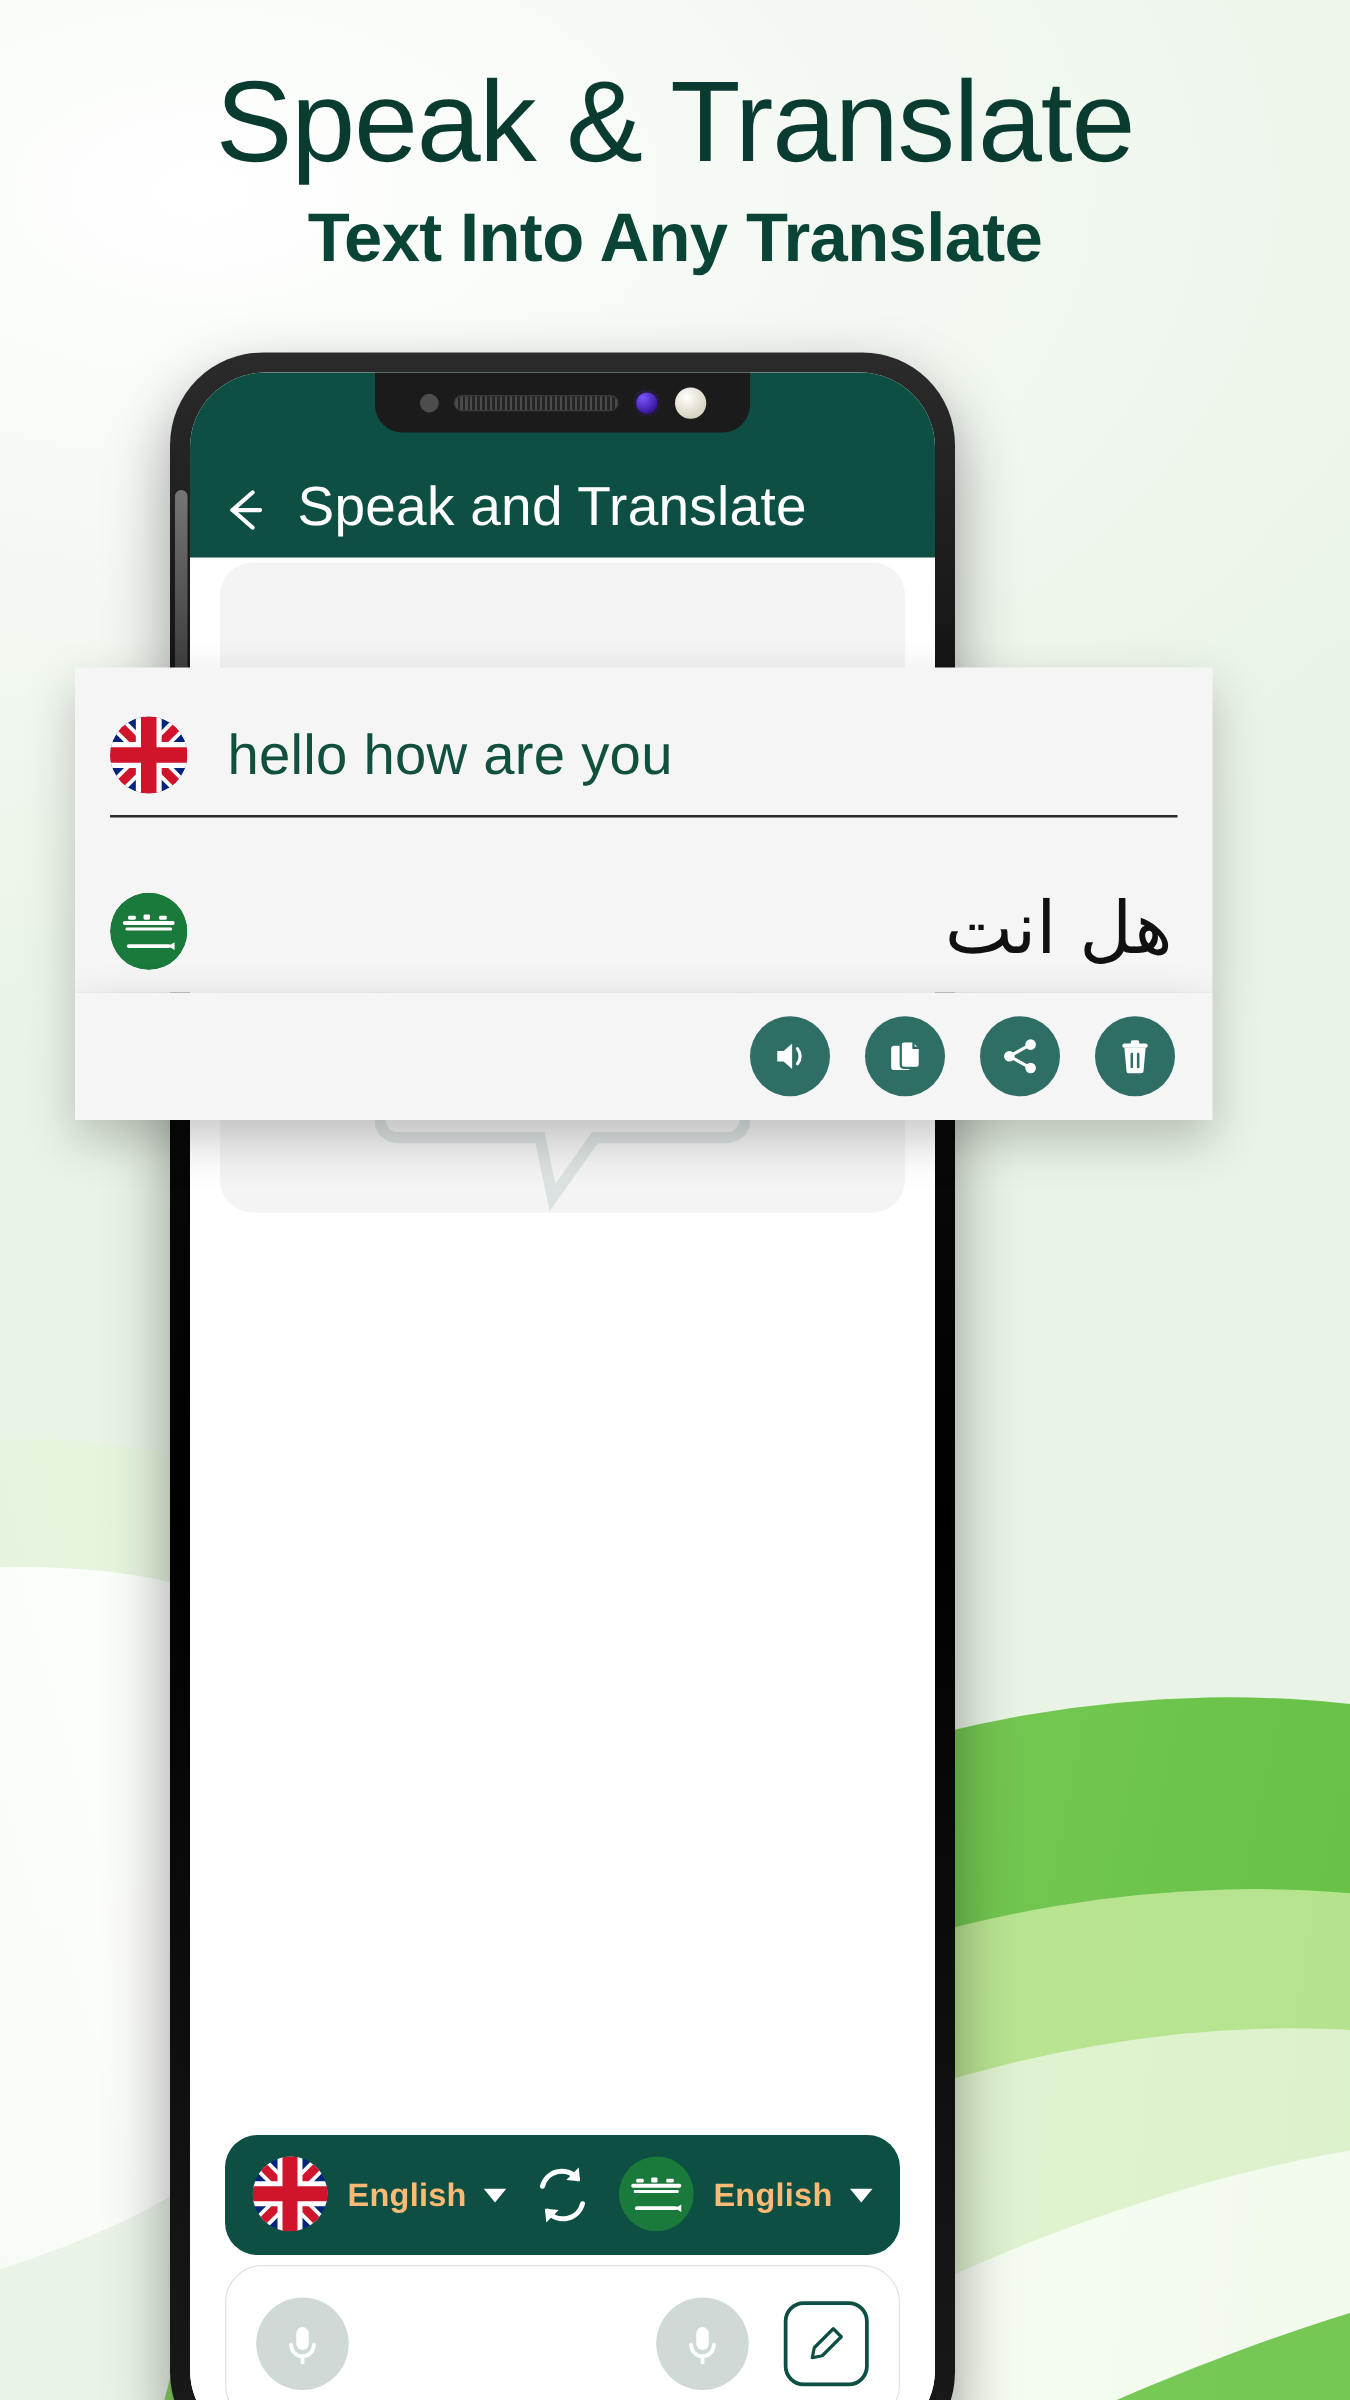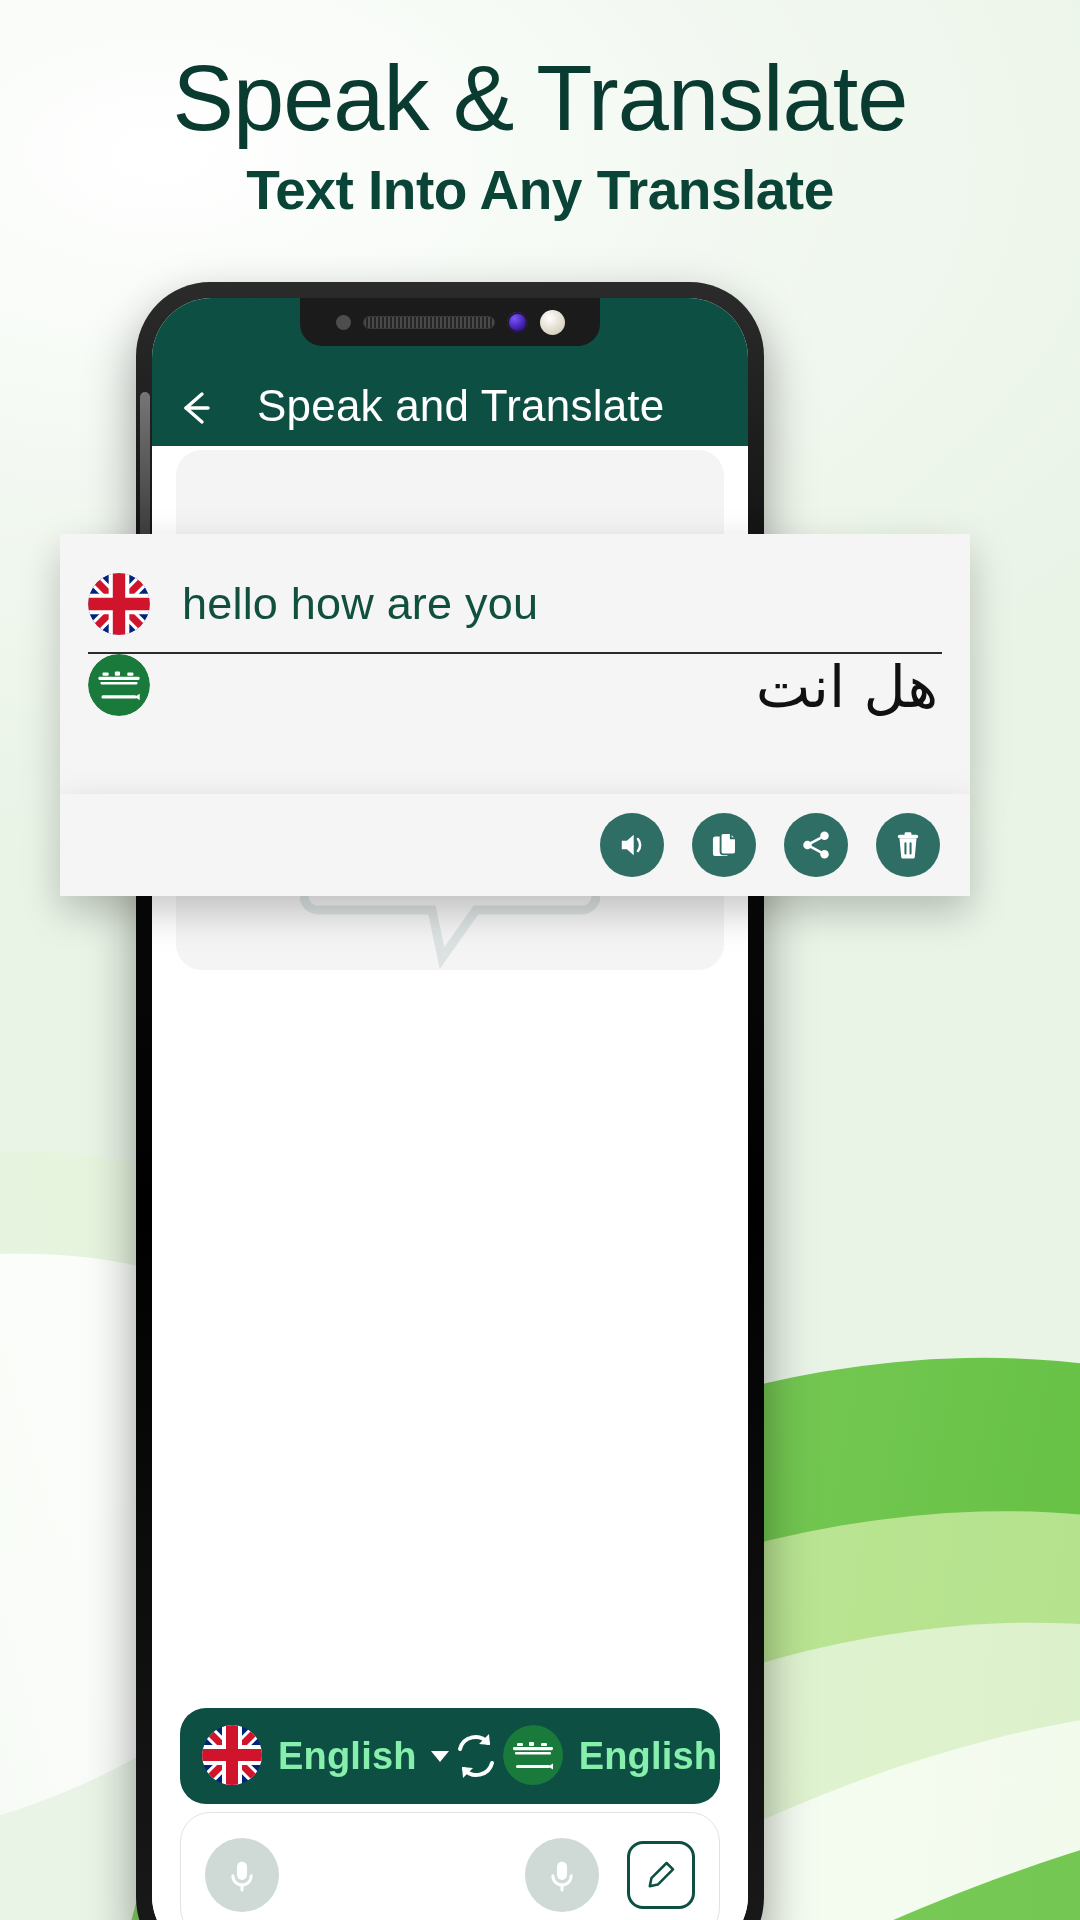--- a/index.html
+++ b/index.html
@@ -156,21 +156,20 @@
     z-index: 4;
   }
   .back-arrow { width: 44px; height: 44px; flex: none; }
   .appbar-title {
     color: #ffffff;
     font-size: 44px;
     font-weight: 400;
     letter-spacing: .2px;
     line-height: 1;
     padding-bottom: 2px;
-    margin-left: 19px;
   }
 
   
   .app-body {
     position: absolute; top: 148px; left: 0; right: 0; bottom: 0;
     background: #ffffff;
   }
   
   .content-sheet {
     position: absolute; top: 4px; left: 24px; right: 24px; height: 520px;
@@ -188,21 +187,21 @@
     position: absolute; left: 28px; right: 28px; bottom: 152px;
     height: 96px;
     background: #0d5043;
     border-radius: 26px;
     display: flex; align-items: center;
     padding: 0 22px;
     z-index: 5;
   }
   .lang-chip { display: flex; align-items: center; gap: 14px; }
   .lang-name {
-    color: #86efac; font-size: 38px; font-weight: 700; letter-spacing: .2px;
+    color: #fdba74; font-size: 26px; font-weight: 700; letter-spacing: .2px;
   }
   .caret {
     width: 0; height: 0;
     border-left: 9px solid transparent;
     border-right: 9px solid transparent;
     border-top: 11px solid #ffffff;
   }
   .swap-btn { margin: 0 auto; width: 54px; height: 54px; }
 
   
@@ -249,21 +248,21 @@
   .flag { width: 62px; height: 62px; border-radius: 50%; flex: none; overflow: hidden; }
   .src-text {
     color: #11503f; font-size: 45px; font-weight: 400; letter-spacing: .2px;
     white-space: nowrap;
   }
   .card-divider {
     height: 2px; background: #2b2b2b;
     margin: 0 28px;
   }
   .dst-row {
-    display: flex; align-items: flex-start;
+    display: flex; align-items: flex-end;
     padding: 0 28px;
     height: 122px;
   }
   .dst-text {
     flex: 1; text-align: right;
     color: #111111; font-size: 58px; direction: rtl;
     font-family: "DejaVu Sans", sans-serif;
     line-height: 1.15;
     padding-right: 4px;
   }

